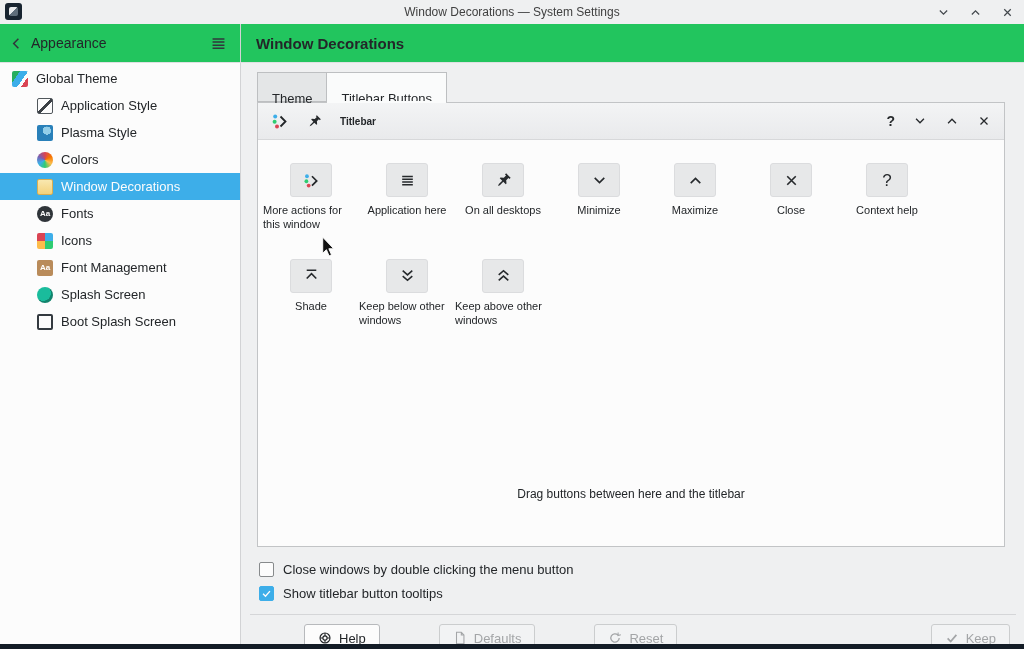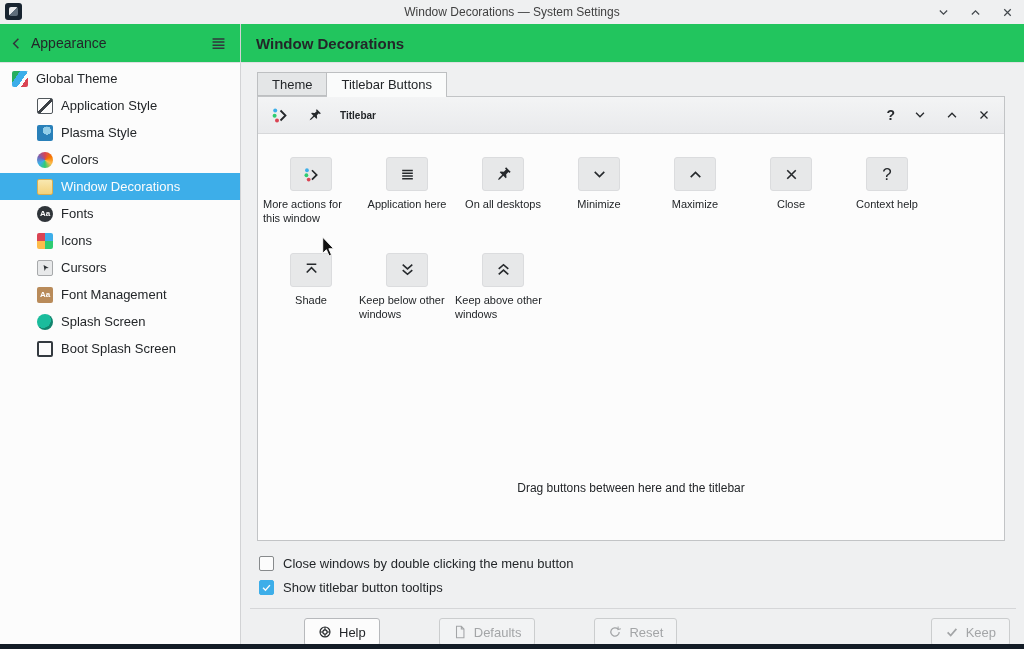--- a/index.html
+++ b/index.html
@@ -49,21 +49,21 @@
   .ic-cursors  { background:#e8e9ea; border:1px solid #a7a9ab; color:#2c3033; }
   .ic-cursors::after { content:"\27A4"; font-size:8px; transform:rotate(-125deg); display:block; }
   .ic-fontmgmt { background:#b98b5a; color:#fff; font-size:8px; font-weight:bold; }
   .ic-fontmgmt::after { content:"Aa"; }
   .ic-splash   { border-radius:50%; background:radial-gradient(circle at 38% 38%,#1abc9c 0 55%,#12846d 56%); }
   .ic-boot     { background:#fcfcfc; border:2px solid #343a40; border-radius:2px; }
 
   
   .main { position:absolute; left:242px; top:63px; right:0; bottom:5px; background:#eff0f1; }
   .tabs { display:flex; padding:9px 0 0 15px; position:relative; z-index:2; }
-  .tab { height:24px; line-height:23px; padding:0 14px; font-size:13px; border:1px solid #bdbfc1;
+  .tab { height:24px; line-height:23px; padding:14px 14px; font-size:13px; border:1px solid #bdbfc1;
          background:#e4e6e7; margin-right:-1px; position:relative; }
   .tab.active { background:#fafbfb; z-index:3; }
   .tab.active::after { content:""; position:absolute; left:0; right:0; bottom:-2px; height:2px; background:#fafbfb; }
 
   .frame { margin:0 19px 0 15px; height:445px; background:#fcfcfc; border:1px solid #c2c4c6; position:relative; z-index:1; }
   .preview-bar { height:37px; background:linear-gradient(#f3f4f5,#e9eaec); border-bottom:1px solid #d7d8da;
                  display:flex; align-items:center; padding:0 13px; gap:18px; }
   .pv-title { flex:1; text-align:left; font-size:10px; font-weight:bold; }
   .pv-icon { display:flex; align-items:center; justify-content:center; color:#26292c; }
   .pv-icon svg { display:block; width:14px; height:14px; }
@@ -223,24 +223,20 @@
     </div>
     <div class="side-item sub">
       <span class="side-icon ic-fonts"></span>
       <span>Fonts</span>
     </div>
     <div class="side-item sub">
       <span class="side-icon ic-icons"></span>
       <span>Icons</span>
     </div>
     <div class="side-item sub">
-      <span class="side-icon ic-cursors"></span>
-      <span>Cursors</span>
-    </div>
-    <div class="side-item sub">
       <span class="side-icon ic-fontmgmt"></span>
       <span>Font Management</span>
     </div>
     <div class="side-item sub">
       <span class="side-icon ic-splash"></span>
       <span>Splash Screen</span>
     </div>
     <div class="side-item sub">
       <span class="side-icon ic-boot"></span>
       <span>Boot Splash Screen</span>

